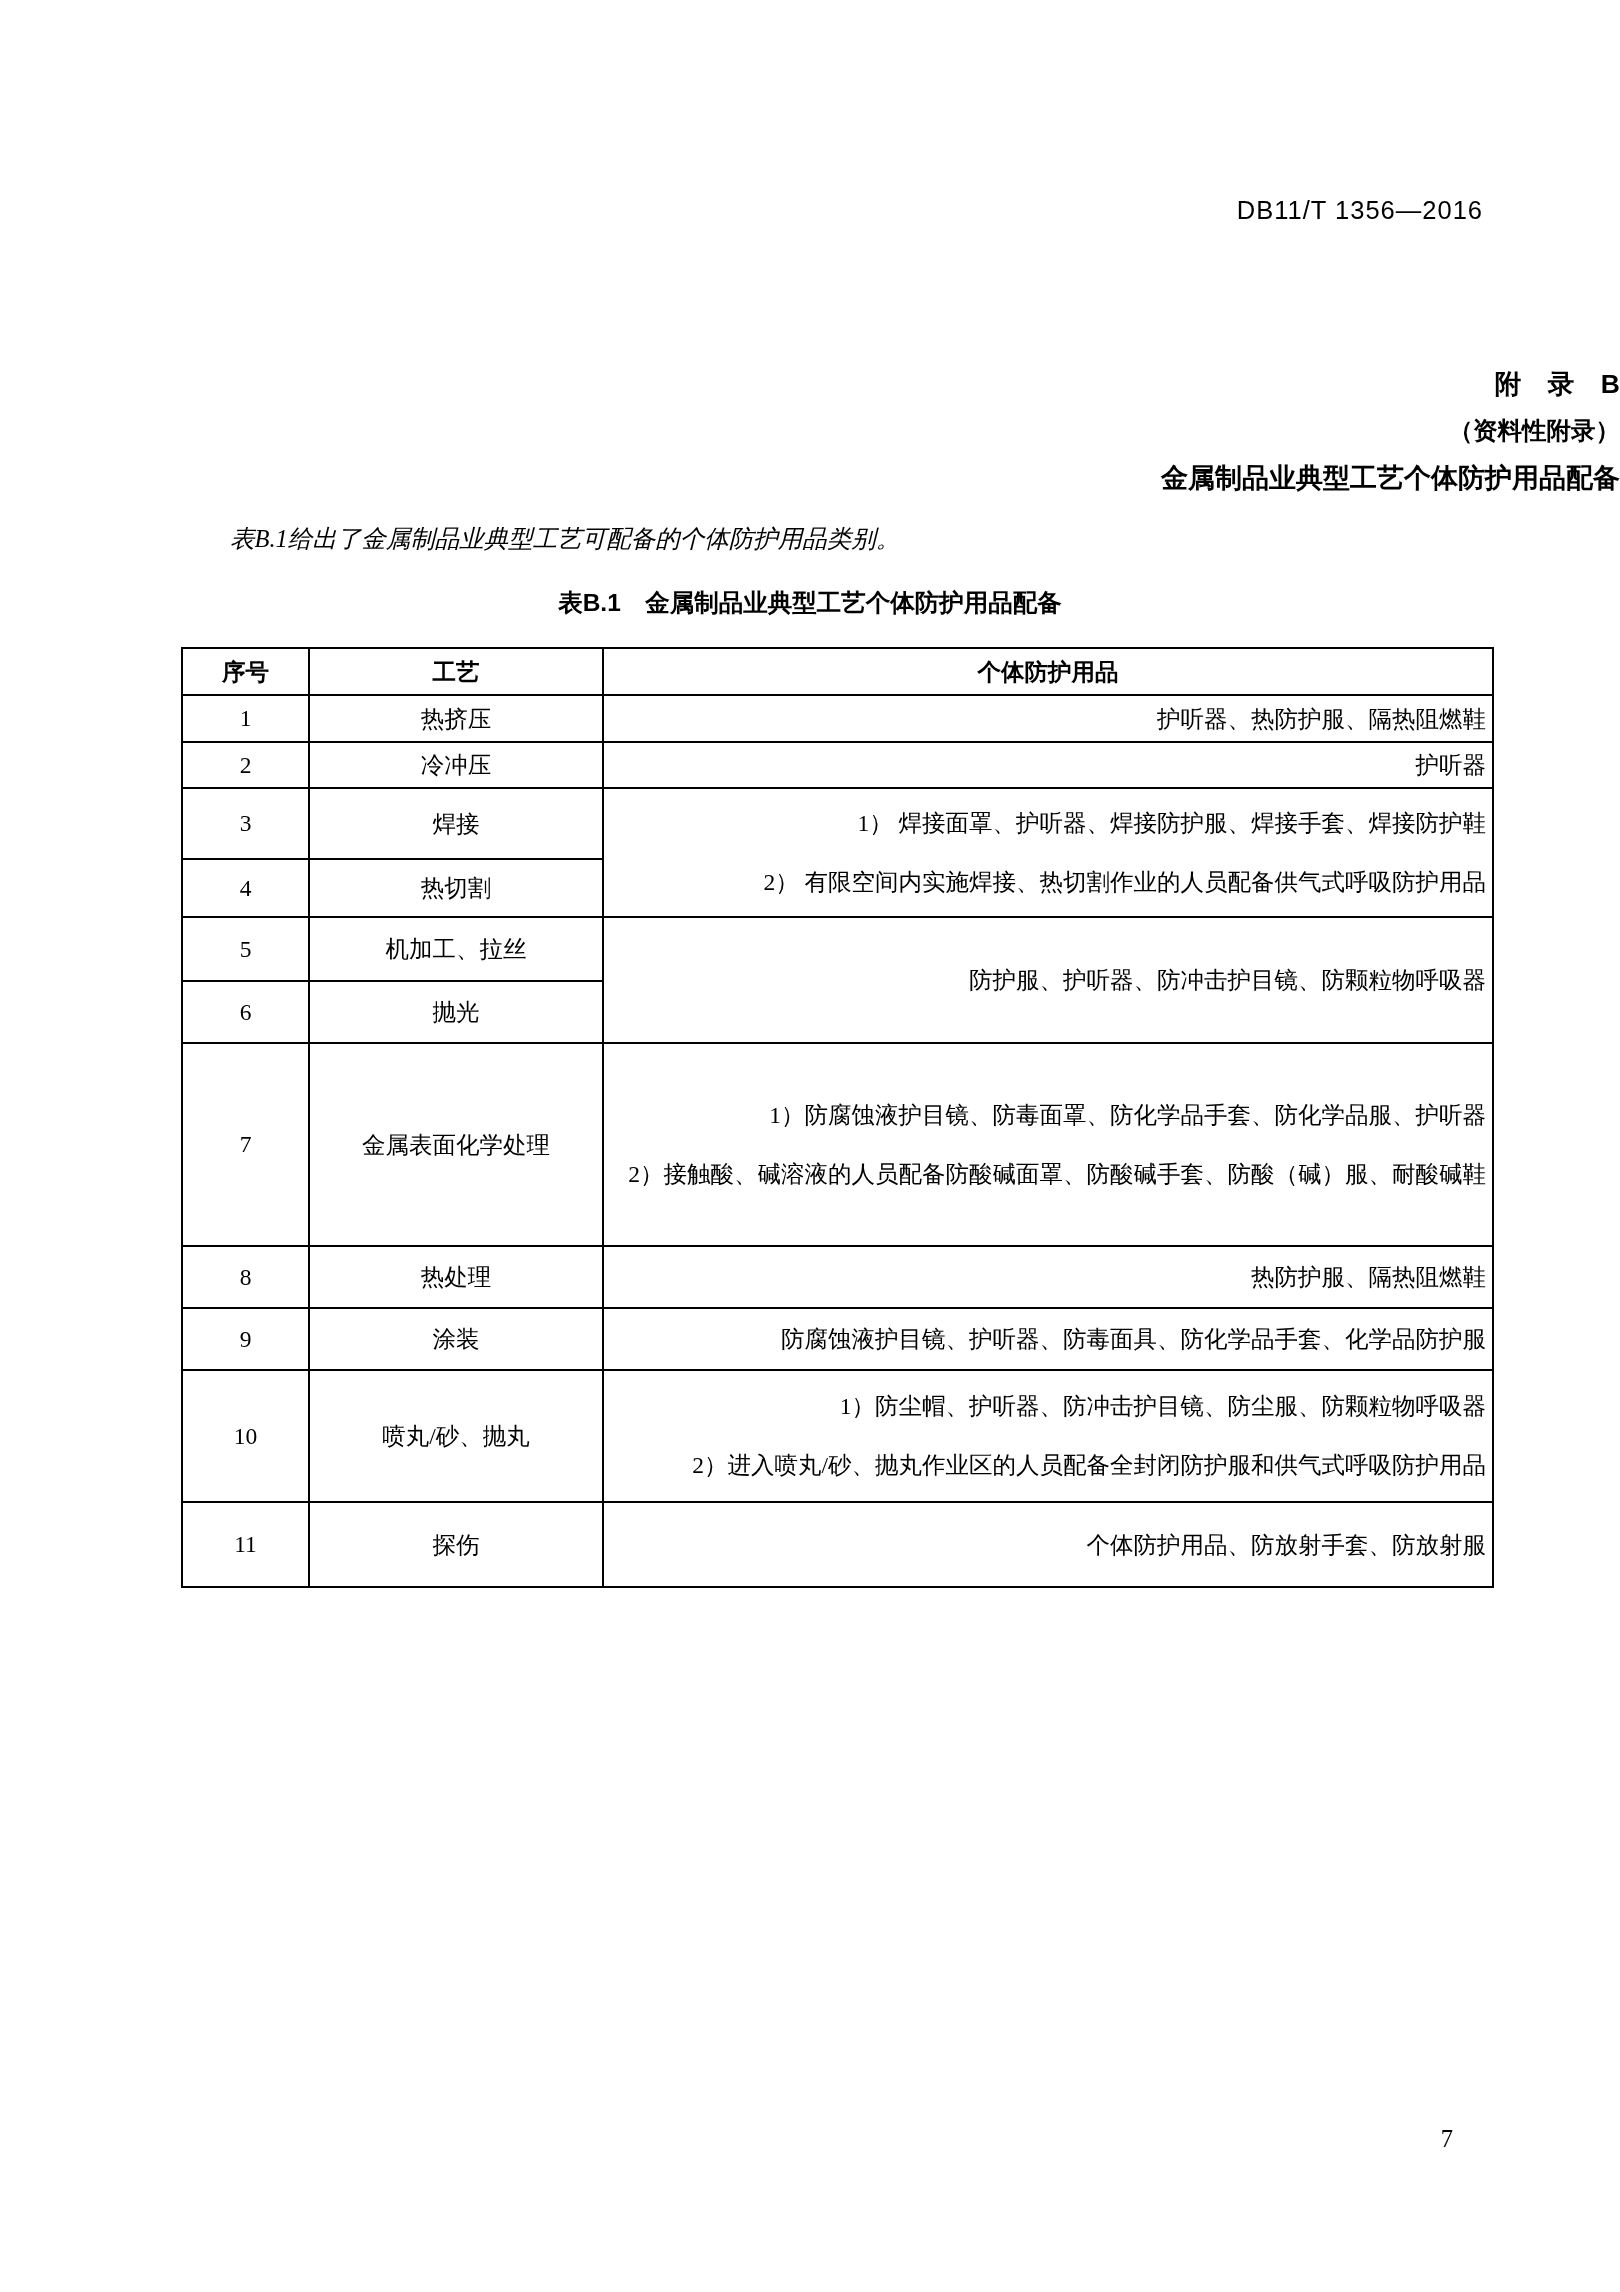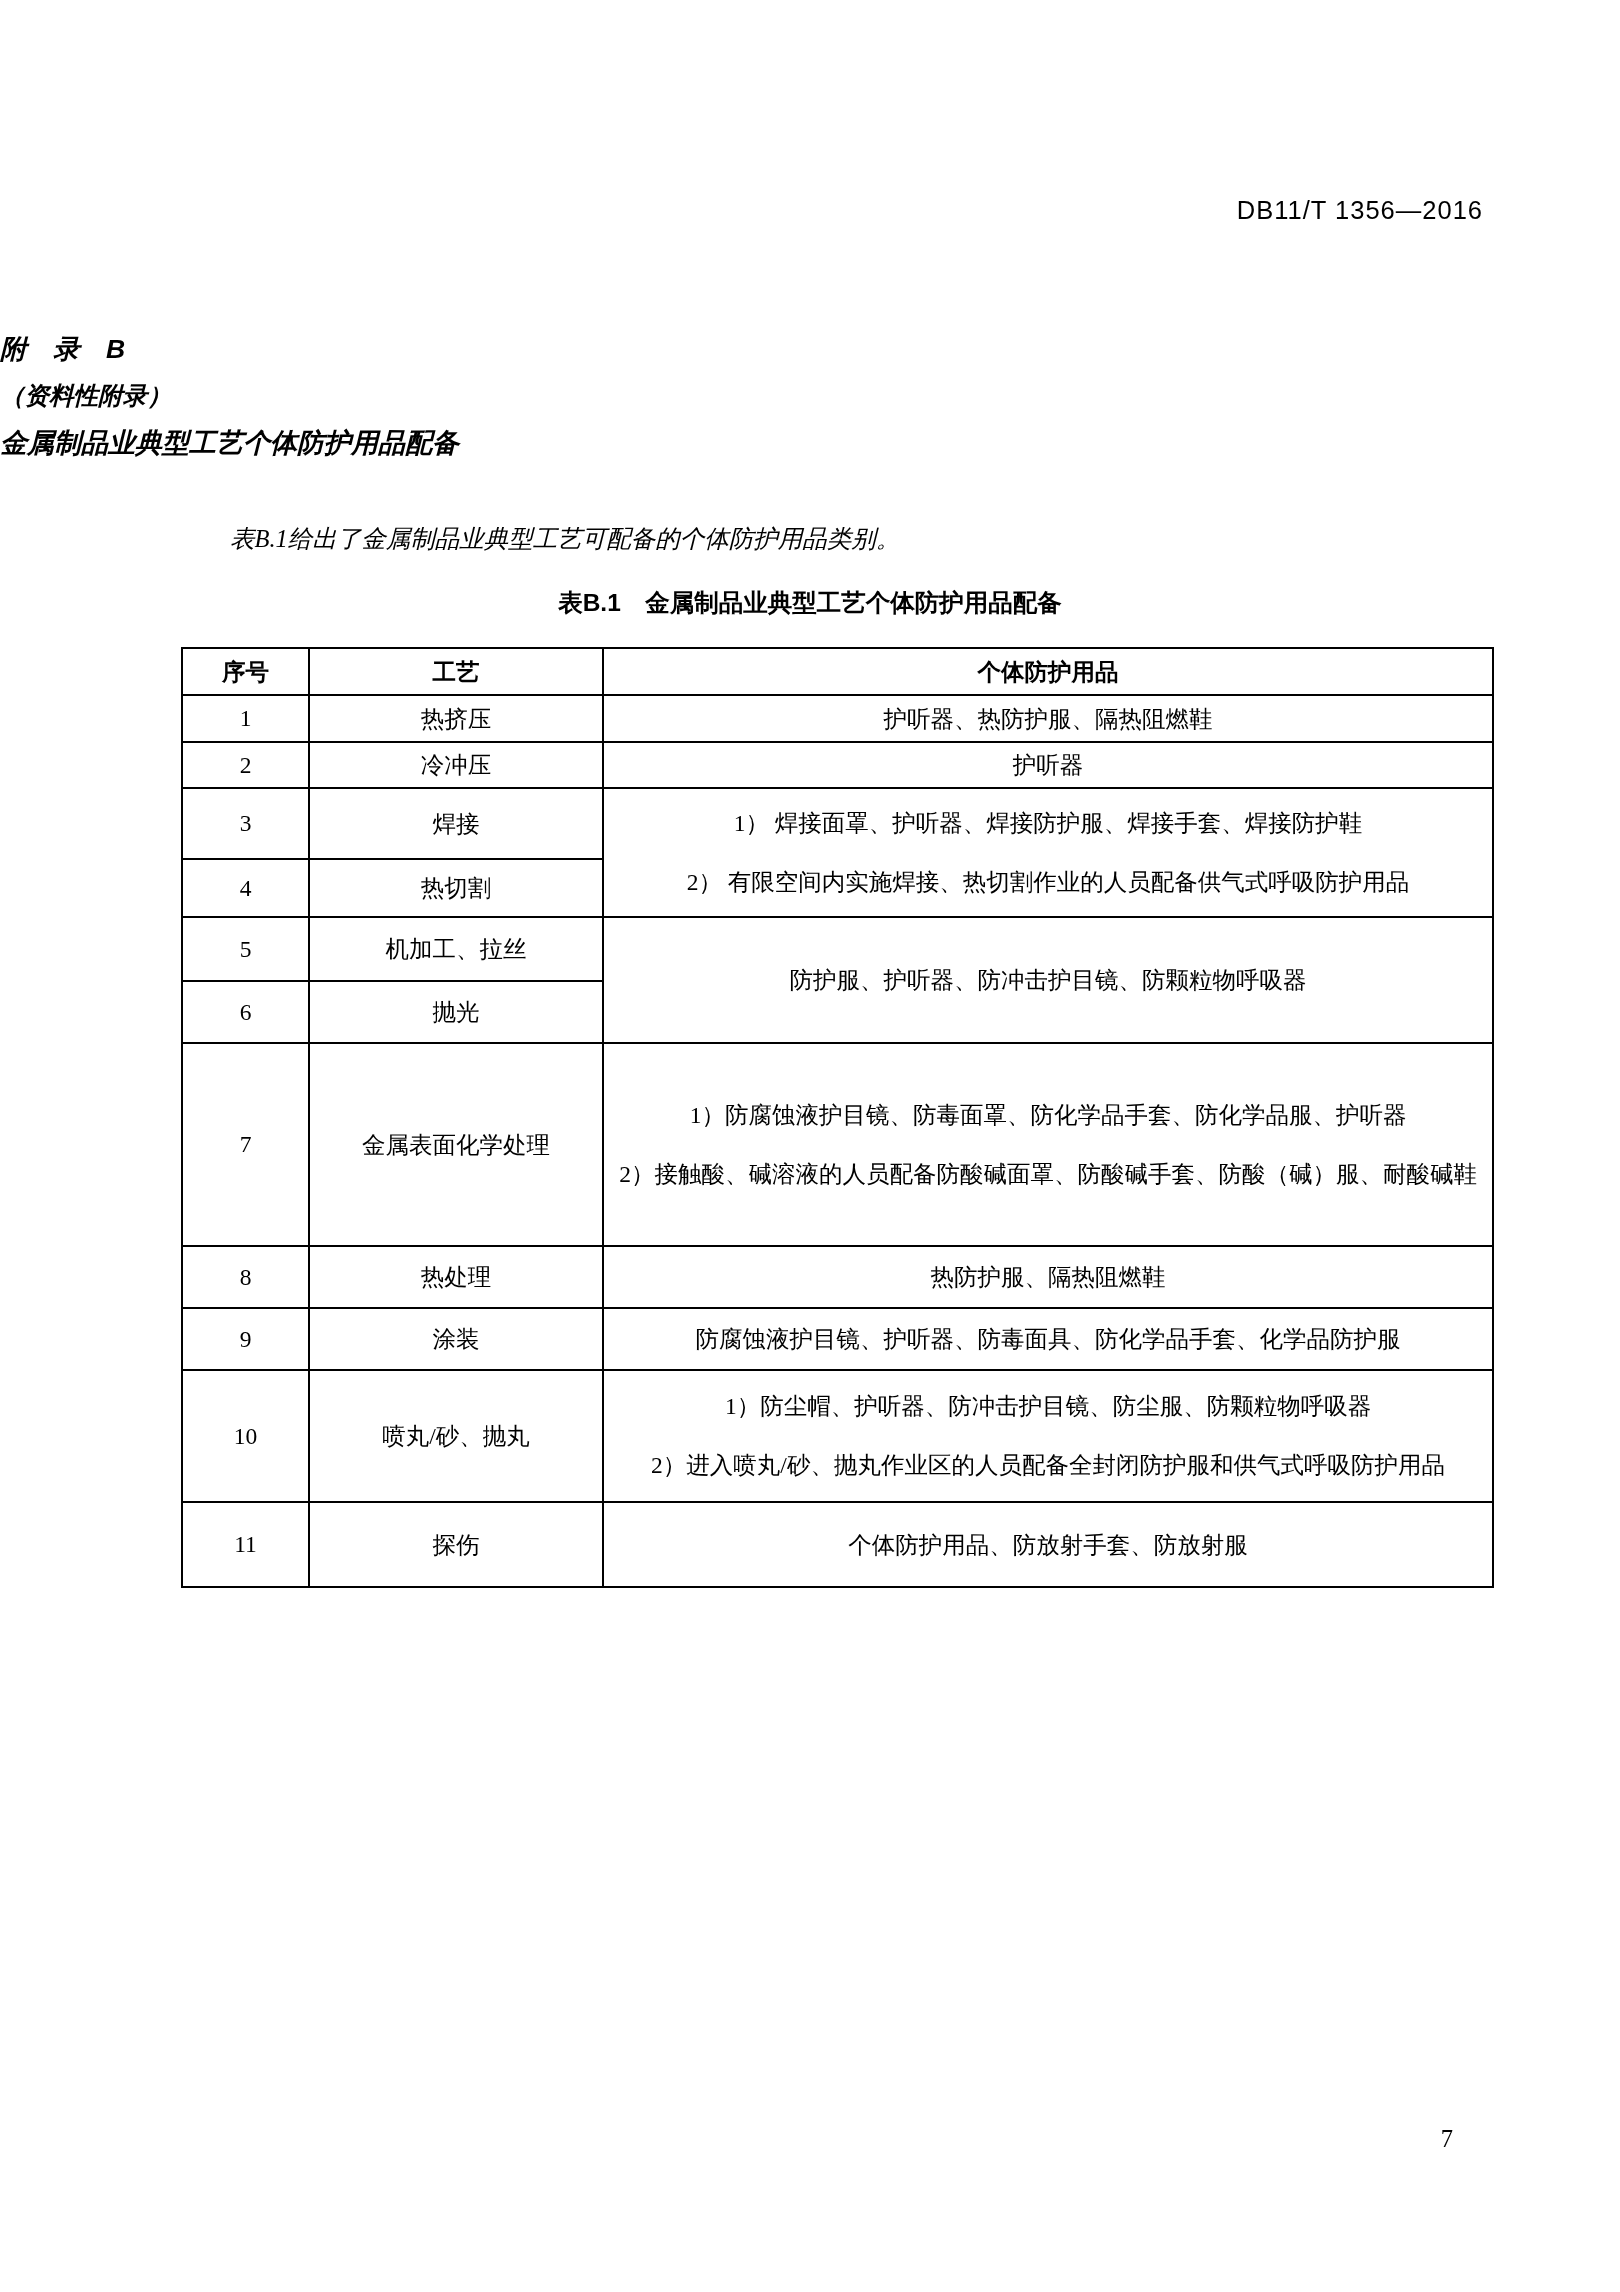--- a/index.html
+++ b/index.html
@@ -15,27 +15,26 @@
   .doc-number {
     position: absolute;
     top: 196px;
     right: 137px;
     font-family: "Liberation Sans", sans-serif;
     font-size: 25.5px;
     letter-spacing: 1px;
   }
   .appendix-block {
     position: absolute;
-    top: 331px;
+    top: 366px;
     left: 0;
     width: 100%;
-    text-align: left;
+    text-align: right;
     font-family: "Liberation Sans", sans-serif;
     font-weight: bold;
-    font-style: italic;
   }
   .appendix-block .line1 { font-size: 26.5px; margin-bottom: 11.8px; }
   .appendix-block .line2 { font-size: 24.5px; margin-bottom: 13.7px; }
   .appendix-block .line3 { font-size: 27px; }
   .intro {
     position: absolute;
     top: 521px;
     left: 181px;
     width: 1311px;
     font-size: 24.5px;
@@ -66,21 +65,21 @@
   table.ppe-table td {
     border: 2px solid #000000;
     padding: 2px 5.9px;
     vertical-align: middle;
   }
   table.ppe-table th {
     font-weight: bold;
     text-align: center;
   }
   td.c { text-align: center; }
-  td.l { text-align: center; padding-left: 17.6px; padding-right: 13.7px; }
+  td.l { text-align: right; padding-left: 17.6px; padding-right: 13.7px; }
   td.multi { line-height: 2.5; }
   td.multi .ln { white-space: normal; }
   tr.h48  { height: 47px; }
   tr.h47  { height: 46px; }
   tr.h72  { height: 71px; }
   tr.h59  { height: 58px; }
   tr.h65  { height: 64px; }
   tr.h63  { height: 62px; }
   tr.h207 { height: 203px; }
   tr.h135 { height: 132px; }

